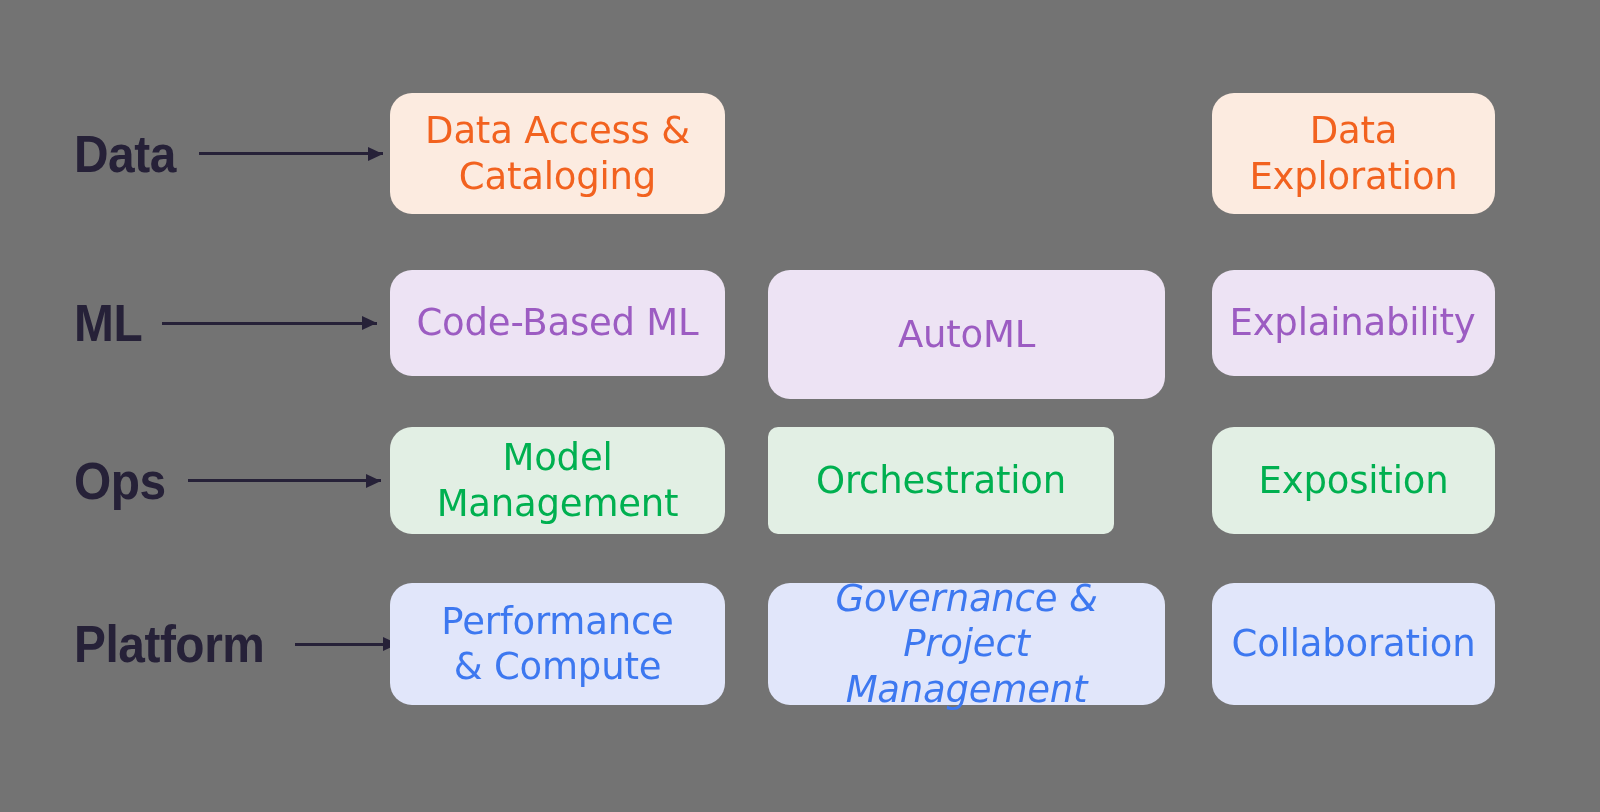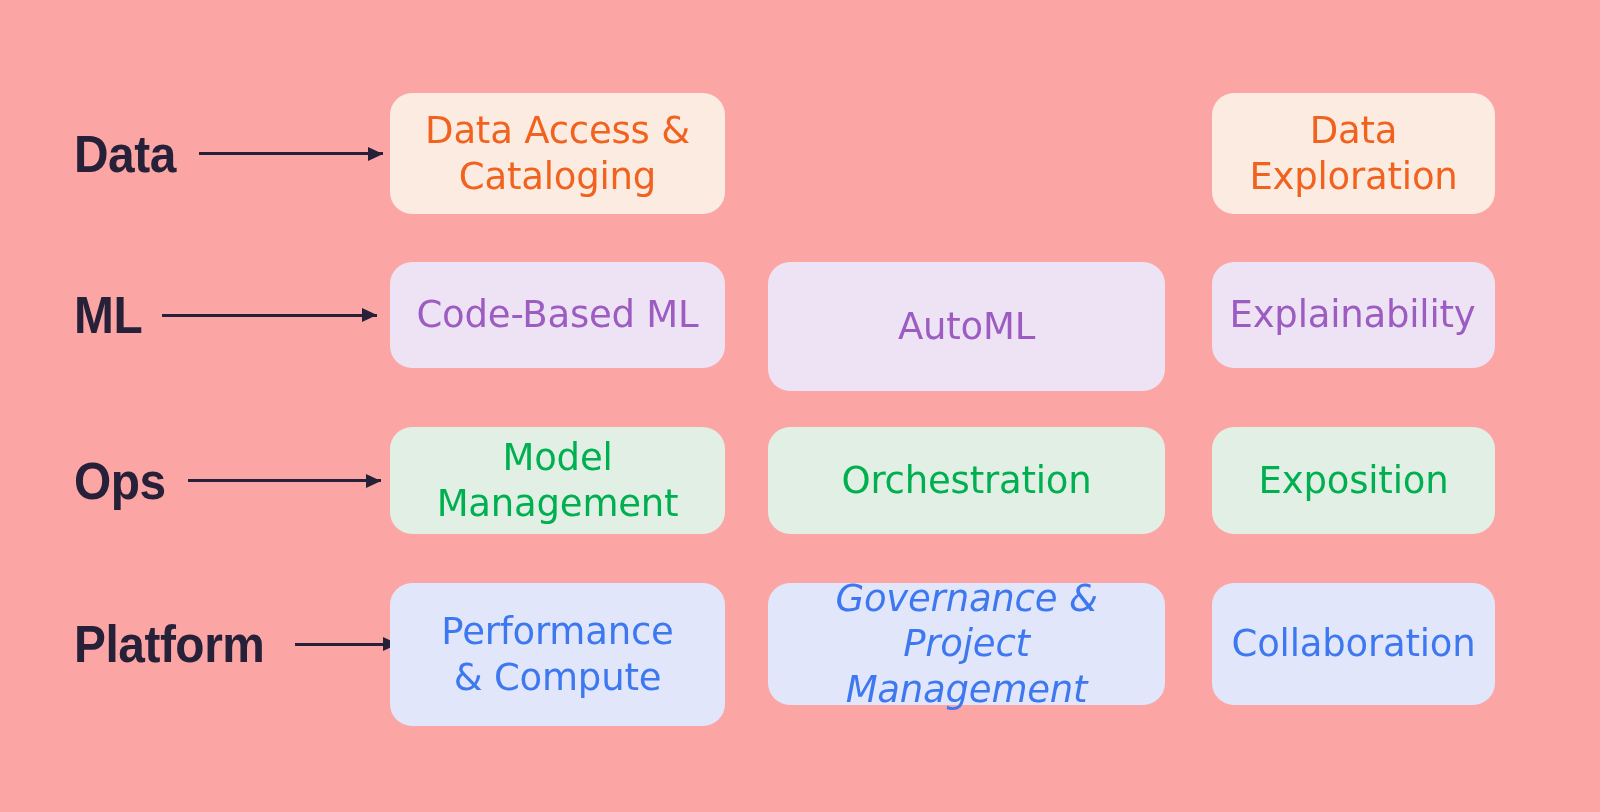--- a/index.html
+++ b/index.html
@@ -12,21 +12,21 @@
     width: 1600px;
     height: 812px;
     overflow: hidden;
     font-family: "DejaVu Sans", sans-serif;
   }
 
   #matrix {
     position: relative;
     width: 1600px;
     height: 812px;
-    background: #fca5a5;
+    background: #737373;
   }
 
   
   .row {
     position: absolute;
     left: 0;
     width: 1600px;
     display: block;
   }
 
@@ -125,21 +125,21 @@
       </div>
       <div class="card theme-orange" style="left: 390px; width: 335px; top: 0px; height: 121px;">
         <span class="card-text">Data Access &amp;
 Cataloging</span>
       </div>
       <div class="card theme-orange" style="left: 1212px; width: 283px; top: 0px; height: 121px;">
         <span class="card-text">Data
 Exploration</span>
       </div>
     </div>
-    <div class="row" style="top: 262px; height: 106px;">
+    <div class="row" style="top: 270px; height: 106px;">
       <div class="row-head">
         <span class="row-label">ML</span>
         <span class="row-arrow" style="width: 215.287px;">
           <span class="shaft"></span>
           <span class="head"></span>
         </span>
       </div>
       <div class="card theme-purple" style="left: 390px; width: 335px; top: 0px; height: 106px;">
         <span class="card-text">Code-Based ML</span>
       </div>
@@ -155,36 +155,36 @@
         <span class="row-label">Ops</span>
         <span class="row-arrow" style="width: 193.664px;">
           <span class="shaft"></span>
           <span class="head"></span>
         </span>
       </div>
       <div class="card theme-green" style="left: 390px; width: 335px; top: 0px; height: 107px;">
         <span class="card-text">Model
 Management</span>
       </div>
-      <div class="card theme-green" style="left: 768px; width: 397px; top: 0px; height: 107px;">
+      <div class="card theme-green" style="left: 768px; width: 346px; top: 0px; height: 107px; border-radius: 10px;">
         <span class="card-text">Orchestration</span>
       </div>
       <div class="card theme-green" style="left: 1212px; width: 283px; top: 0px; height: 107px;">
         <span class="card-text">Exposition</span>
       </div>
     </div>
     <div class="row" style="top: 583px; height: 122px;">
       <div class="row-head">
         <span class="row-label">Platform</span>
         <span class="row-arrow" style="width: 102.861px;">
           <span class="shaft"></span>
           <span class="head"></span>
         </span>
       </div>
-      <div class="card theme-blue" style="left: 390px; width: 335px; top: 0px; height: 143px; justify-content: center;">
+      <div class="card theme-blue" style="left: 390px; width: 335px; top: 0px; height: 122px; justify-content: center;">
         <span class="card-text">Performance
 &amp; Compute</span>
       </div>
       <div class="card theme-blue" style="left: 768px; width: 397px; top: 0px; height: 122px; font-style: italic;">
         <span class="card-text">Governance &amp;
 Project Management</span>
       </div>
       <div class="card theme-blue" style="left: 1212px; width: 283px; top: 0px; height: 122px;">
         <span class="card-text">Collaboration</span>
       </div>

